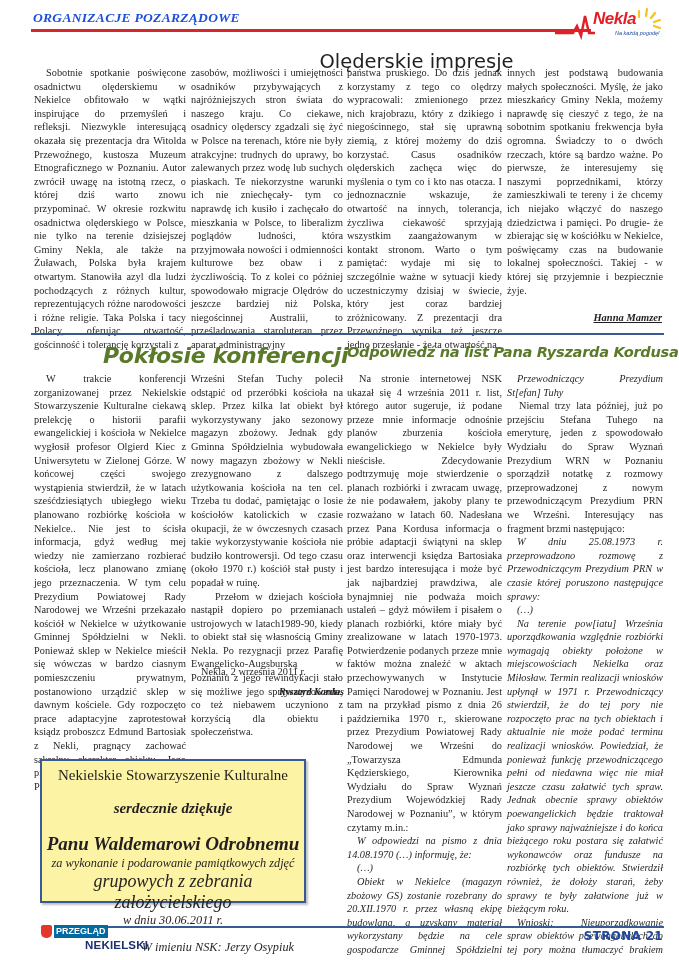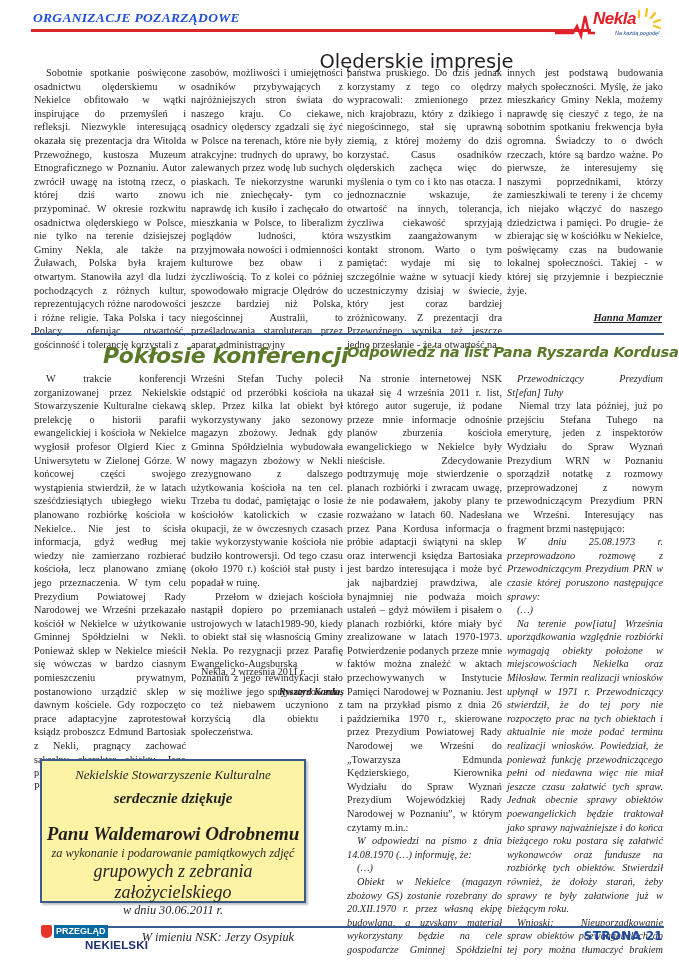--- a/index.html
+++ b/index.html
@@ -45,22 +45,22 @@
   #a2-place { left: 201px; top: 666px; font-size: 10.3px; }
   #a2-author { left: 270px; top: 686px; font-style: italic; font-weight: bold; font-size: 10px; width: 74px; text-align: right; }
 
   #a3c1 { left: 347px; top: 372px; width: 155px; }
   #a3c2 { left: 507px; top: 372px; width: 156px; }
 
   
   #thanks { left: 40px; top: 759px; width: 262px; height: 140px; background: #fcf3a5;
             border: 2px solid #3a5a92; box-shadow: 2px 2px 2px rgba(0,0,0,0.25);
             font-family: "Liberation Serif", serif; text-align: center; color: #231f20; }
-  #thanks .l1 { margin-top: 6px; font-style: italic; font-size: 13px; }
-  #thanks .l2 { font-style: italic; font-weight: bold; font-size: 15px; margin-top: 7px; }
+  #thanks .l1 { margin-top: 6px; font-size: 15px; }
+  #thanks .l2 { font-style: italic; font-weight: bold; font-size: 15px; margin-top: 16px; }
   #thanks .l3 { font-style: italic; font-weight: bold; font-size: 19px; margin-top: 16px; }
   #thanks .l4 { font-style: italic; font-size: 12.3px; margin-top: 1px; }
   #thanks .l5 { font-style: italic; font-size: 18px; }
   #thanks .l6 { font-style: italic; font-size: 12.3px; }
   #thanks .sig { font-style: italic; font-size: 12.3px; text-align: right; padding-right: 10px; margin-top: 12px; }
 
   
   #foot-rule { left: 100px; top: 926px; width: 564px; height: 2px; background: #3a5a92; }
   #foot-logo { left: 40px; top: 924px; width: 90px; height: 34px; }
   #foot-logo .shield { position: absolute; left: 1px; top: 1px; width: 11px; height: 13px; background: #e5362c;
@@ -124,21 +124,21 @@
 
 <h2 id="title3" class="abs t2">Odpowiedź na list Pana Ryszarda Kordusa</h2>
 <div id="a3c1" class="abs col">
   <p class="ind">Na stronie internetowej NSK ukazał się 4 września 2011 r. list, którego autor sugeruje, iż podane przeze mnie informacje odnośnie planów zburzenia kościoła ewangelickiego w Nekielce były nieścisłe. Zdecydowanie podtrzymuję moje stwierdzenie o planach rozbiórki i zwracam uwagę, że nie podawałem, jakoby plany te rozważano w latach 60. Nadesłana przez Pana Kordusa informacja o próbie adaptacji świątyni na sklep oraz interwencji księdza Bartosiaka jest bardzo interesująca i może być jak najbardziej prawdziwa, ale bynajmniej nie podważa moich ustaleń – gdyż mówiłem i pisałem o planach rozbiórki, które miały być zrealizowane w latach 1970-1973. Potwierdzenie podanych przeze mnie faktów można znaleźć w aktach przechowywanych w Instytucie Pamięci Narodowej w Poznaniu. Jest tam na przykład pismo z dnia 26 października 1970 r., skierowane przez Prezydium Powiatowej Rady Narodowej we Wrześni do „Towarzysza Edmunda Kędzierskiego, Kierownika Wydziału do Spraw Wyznań Prezydium Wojewódzkiej Rady Narodowej w Poznaniu”, w którym czytamy m.in.:</p>
   <p class="it">W odpowiedzi na pismo z dnia 14.08.1970 (…) informuję, że:</p>
   <p class="it">(…)</p>
   <p class="it">Obiekt w Nekielce (magazyn zbożowy GS) zostanie rozebrany do 20.XII.1970 r. przez własną ekipę budowlaną, a uzyskany materiał wykorzystany będzie na cele gospodarcze Gminnej Spółdzielni „Samopomoc Chopska” w Nekli.</p>
 </div>
 <div id="a3c2" class="abs col">
   <p class="it">Przewodniczący Prezydium St[efan] Tuhy</p>
-  <p class="ind">Niemal trzy lata później, już po przejściu Stefana Tuhego na emeryturę, jeden z inspektorów Wydziału do Spraw Wyznań Prezydium WRN w Poznaniu sporządził notatkę z rozmowy przeprowadzonej z nowym przewodniczącym Prezydium PRN we Wrześni. Interesujący nas fragment brzmi następująco:</p>
+  <p class="ind">Niemal trzy lata później, już po przejściu Stefana Tuhego na emeryturę, jeden z spowodowało Wydziału do Spraw Wyznań Prezydium WRN w Poznaniu sporządził notatkę z rozmowy przeprowadzonej z nowym przewodniczącym Prezydium PRN we Wrześni. Interesujący nas fragment brzmi następująco:</p>
   <p class="it">W dniu 25.08.1973 r. przeprowadzono rozmowę z Przewodniczącym Prezydium PRN w czasie której poruszono następujące sprawy:</p>
   <p class="it">(…)</p>
   <p class="it">Na terenie pow[iatu] Września uporządkowania względnie rozbiórki wymagają obiekty położone w miejscowościach Nekielka oraz Miłosław. Termin realizacji wniosków upłynął w 1971 r. Przewodniczący stwierdził, że do tej pory nie rozpoczęto prac na tych obiektach i aktualnie nie może podać terminu realizacji wniosków. Powiedział, że ponieważ funkcję przewodniczącego pełni od niedawna więc nie miał jeszcze czasu załatwić tych spraw. Jednak obecnie sprawy obiektów poewangelickich będzie traktował jako sprawy najważniejsze i do końca bieżącego roku postara się załatwić wykonawców oraz fundusze na rozbiórkę tych obiektów. Stwierdził również, że dołoży starań, żeby sprawy te były załatwione już w bieżącym roku.</p>
   <p class="it"><span>Wnioski: Nieuporządkowanie spraw obiektów poewangelickich do tej pory można tłumaczyć brakiem zainteresowania byłego kierownictwa.</span>&nbsp;&nbsp; </p>
 </div>
 
 <div id="thanks" class="abs">
   <div class="l1">Nekielskie Stowarzyszenie Kulturalne</div>
   <div class="l2">serdecznie dziękuje</div>
   <div class="l3">Panu Waldemarowi Odrobnemu</div>

